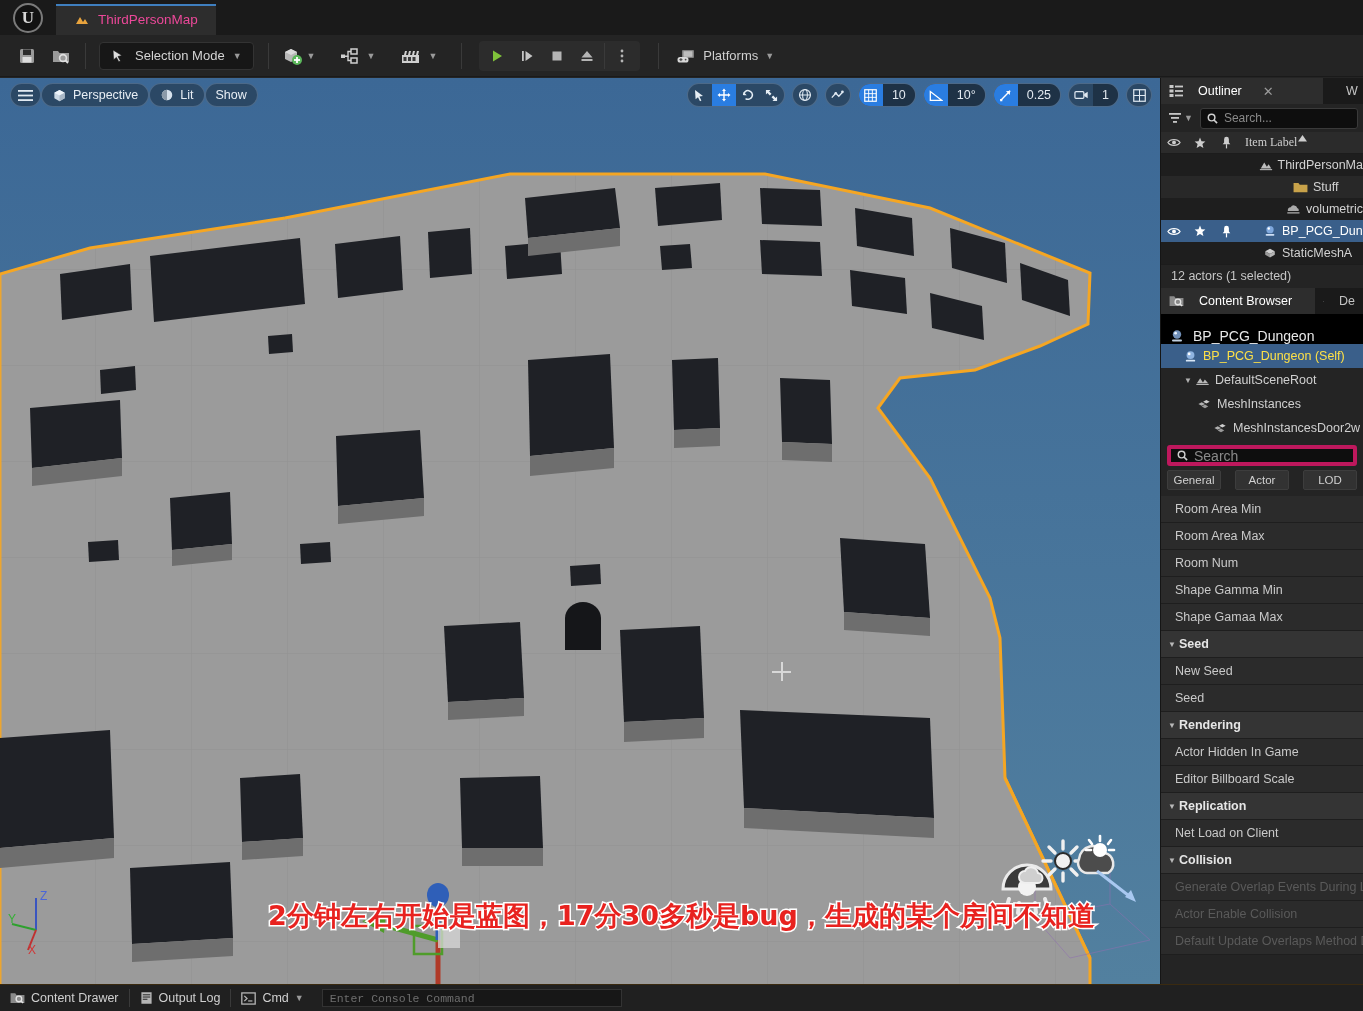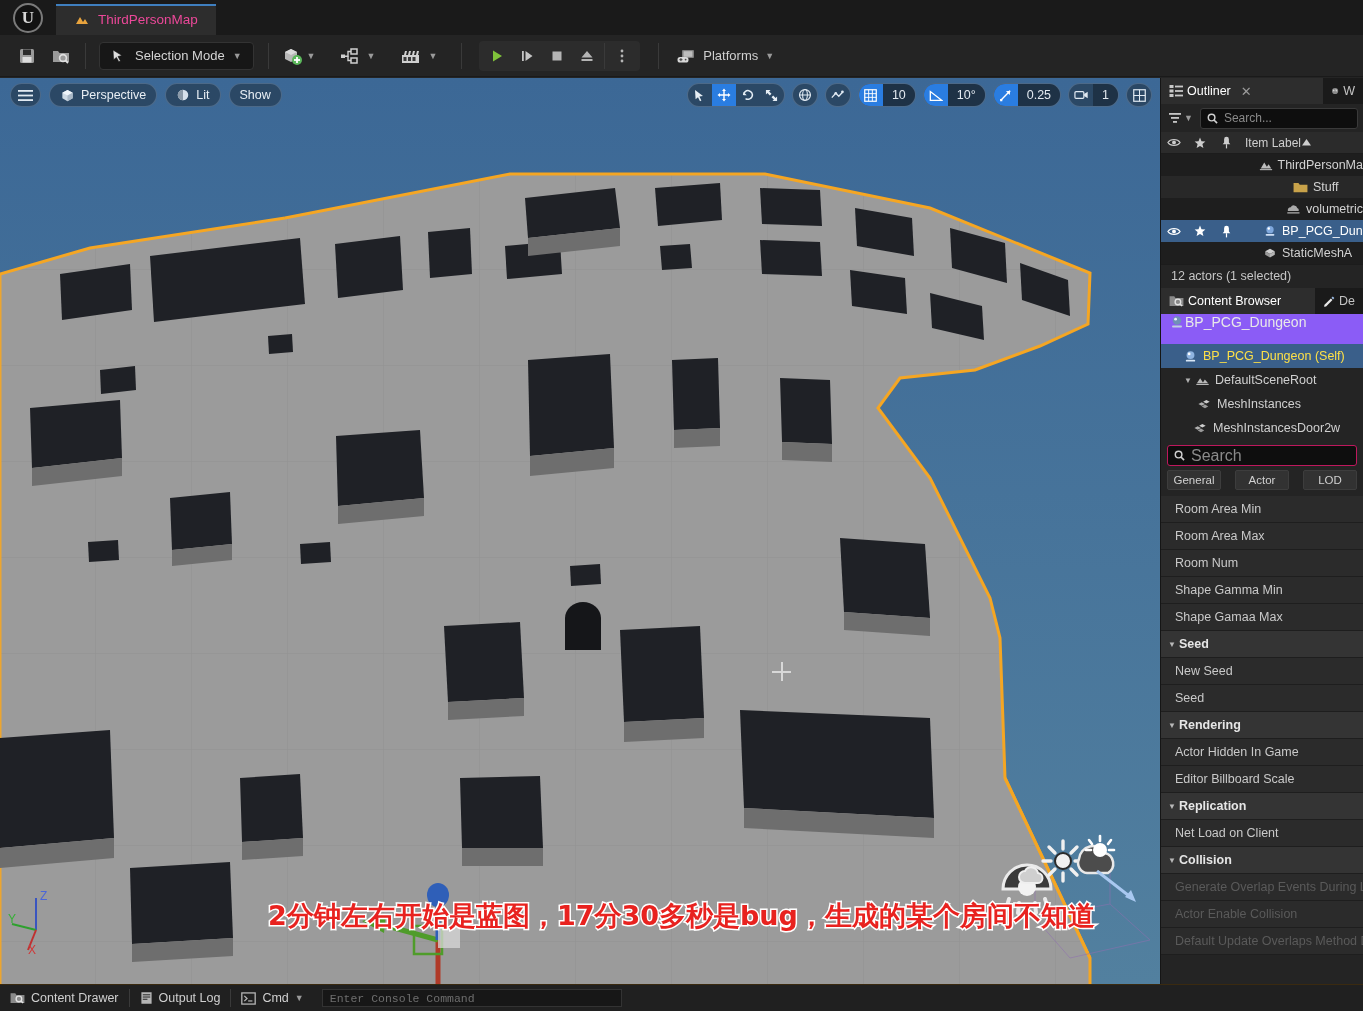--- a/index.html
+++ b/index.html
@@ -127,72 +127,72 @@
 
   
   .rightcol {
     position: absolute; left: 1160px; top: 78px; width: 203px; height: 906px;
     background: #242424; border-left: 1px solid #151515;
   }
   .panel-tabs {
     height: 26px; display: flex; align-items: flex-end; background: #1a1a1a;
   }
   .ptab {
-    display: flex; align-items: center; gap: 4px; height: 26px;
+    display: flex; align-items: center; gap: 15px; height: 26px;
     padding: 0 8px; font-size: 12.5px; color: #c4c4c4; white-space: nowrap;
   }
   .ptab.active { background: #2d2d2d; color: #ffffff; }
   .ptab .x { color: #9b9b9b; margin-left: 6px; font-size: 13px; }
 
   .searchrow { display: flex; align-items: center; gap: 5px; height: 28px; padding: 3px 5px; background: #242424; }
   .filter-btn { display: flex; align-items: center; gap: 2px; color: #c0c0c0; padding: 0 2px; }
   .searchbox {
     flex: 1; display: flex; align-items: center; gap: 6px;
     height: 21px; background: #0e0e0e; border: 1px solid #3a3a3a; border-radius: 3px;
     padding: 0 6px; color: #8a8a8a; font-size: 12px;
   }
 
   .colhdr {
     display: flex; align-items: center; height: 22px;
     background: #2b2b2b; border-bottom: 1px solid #1c1c1c;
     color: #cfcfcf; font-size: 12px;
   }
   .colhdr .ic { width: 26px; display: flex; justify-content: center; color: #c5c5c5; }
-  .colhdr .lbl { padding-left: 6px; display: flex; align-items: center; gap: 1px; }
+  .colhdr .lbl { padding-left: 6px; display: flex; align-items: flex-start; gap: 1px; font-family: Liberation Serif, serif; }
 
   .orow {
     display: flex; align-items: center; height: 22px;
     font-size: 12.5px; color: #d2d2d2; white-space: nowrap; overflow: hidden;
   }
   .orow.alt { background: #282828; }
   .orow.dark { background: #1e1e1e; }
   .orow.sel { background: #3a5f8a; color: #ffffff; }
   .orow .ic { width: 26px; display: flex; justify-content: center; color: #d8d8d8; }
   .orow .name { display: flex; align-items: center; gap: 5px; }
 
   .actorcount {
     height: 22px; display: flex; align-items: center; padding-left: 10px;
     color: #c6c6c6; font-size: 12.5px; background: #242424; border-top: 1px solid #1c1c1c;
   }
 
   .bp-title {
-    height: 30px; display: flex; align-items: flex-start; 
-    padding-left: 8px; font-size: 14px; color: #e8e8e8; background: #8b5cf6;
+    height: 30px; display: flex; align-items: flex-end; gap: 8px;
+    padding-left: 8px; font-size: 14px; color: #e8e8e8; background: #000000;
   }
   .crow {
     display: flex; align-items: center; height: 24px;
     font-size: 12.5px; color: #d0d0d0; white-space: nowrap; overflow: hidden;
   }
   .crow.sel { background: #3a5f8a; color: #fde047; }
   .crow .tri { width: 14px; text-align: center; font-size: 8px; color: #b0b0b0; }
 
   .det-search {
     margin: 5px 6px 4px 6px; display: flex; align-items: center; gap: 6px;
-    height: 21px; background: #0e0e0e; border: 1px solid #be185d; border-radius: 3px;
-    padding: 0 6px; color: #8a8a8a; font-size: 16px;
+    height: 21px; background: #0e0e0e; border: 4px solid #be185d; border-radius: 3px;
+    padding: 0 6px; color: #8a8a8a; font-size: 14px;
   }
   .det-tabs { display: flex; gap: 14px; padding: 0 6px 6px 6px; }
   .det-tab {
     flex: 1; height: 20px; display: flex; align-items: center; justify-content: center;
     background: #323232; border: 1px solid #3d3d3d; border-radius: 2px;
     color: #d0d0d0; font-size: 11.5px;
   }
 
   .prow {
     height: 27px; display: flex; align-items: center;
@@ -446,21 +446,21 @@
 
       <path d="M 1005 700 L 1090 880" stroke="#f5a623" stroke-width="3" fill="none"></path>
 
       <g stroke="#8f6fb0" stroke-width="1" fill="none" opacity="0.55">
         <polygon points="1035,840 1110,826 1150,862 1070,880"></polygon>
         <line x1="1035" y1="840" x2="1035" y2="806"></line>
         <line x1="1110" y1="826" x2="1110" y2="792"></line>
       </g>
     </svg>
 
-    <div class="vp-overlay-top" style="padding-left:10px; gap:8px;">
+    <div class="vp-overlay-top" style="padding-left:10px; gap:0;">
       <div class="vp-pill icononly">
         <svg width="15" height="13" viewBox="0 0 15 13">
           <rect y="1" width="15" height="1.8" fill="#e2eaf2"></rect>
           <rect y="5.6" width="15" height="1.8" fill="#e2eaf2"></rect>
           <rect y="10.2" width="15" height="1.8" fill="#e2eaf2"></rect>
         </svg>
       </div>
       <div class="vp-pill">
         <svg width="15" height="15" viewBox="0 0 16 16">
           <path d="M2.5 5 L8 2 L13.5 5 L13.5 11 L8 14 L2.5 11 Z" fill="#cdd9e4"></path>
@@ -841,21 +841,21 @@
         <span>DefaultSceneRoot</span>
       </div>
       <div class="crow" style="padding-left:36px">
         <svg width="15" height="15" viewBox="0 0 16 16" style="margin-right:5px">
           <path d="M1.5 7.5 L5 5.6 L8.5 7.5 L5 9.4 Z" fill="#b0b0b0"></path>
           <path d="M6.5 5 L10 3.1 L13.5 5 L10 6.9 Z" fill="#cdcdcd"></path>
           <path d="M5 10 L8.5 8.1 L12 10 L8.5 11.9 Z" fill="#9a9a9a"></path>
         </svg>
         <span>MeshInstances</span>
       </div>
-      <div class="crow" style="padding-left:32px">
+      <div class="crow" style="padding-left:52px">
         <svg width="15" height="15" viewBox="0 0 16 16" style="margin-right:5px">
           <path d="M1.5 7.5 L5 5.6 L8.5 7.5 L5 9.4 Z" fill="#b0b0b0"></path>
           <path d="M6.5 5 L10 3.1 L13.5 5 L10 6.9 Z" fill="#cdcdcd"></path>
           <path d="M5 10 L8.5 8.1 L12 10 L8.5 11.9 Z" fill="#9a9a9a"></path>
         </svg>
         <span>MeshInstancesDoor2w</span>
       </div>
     </div>
 
     <div class="det-search">

